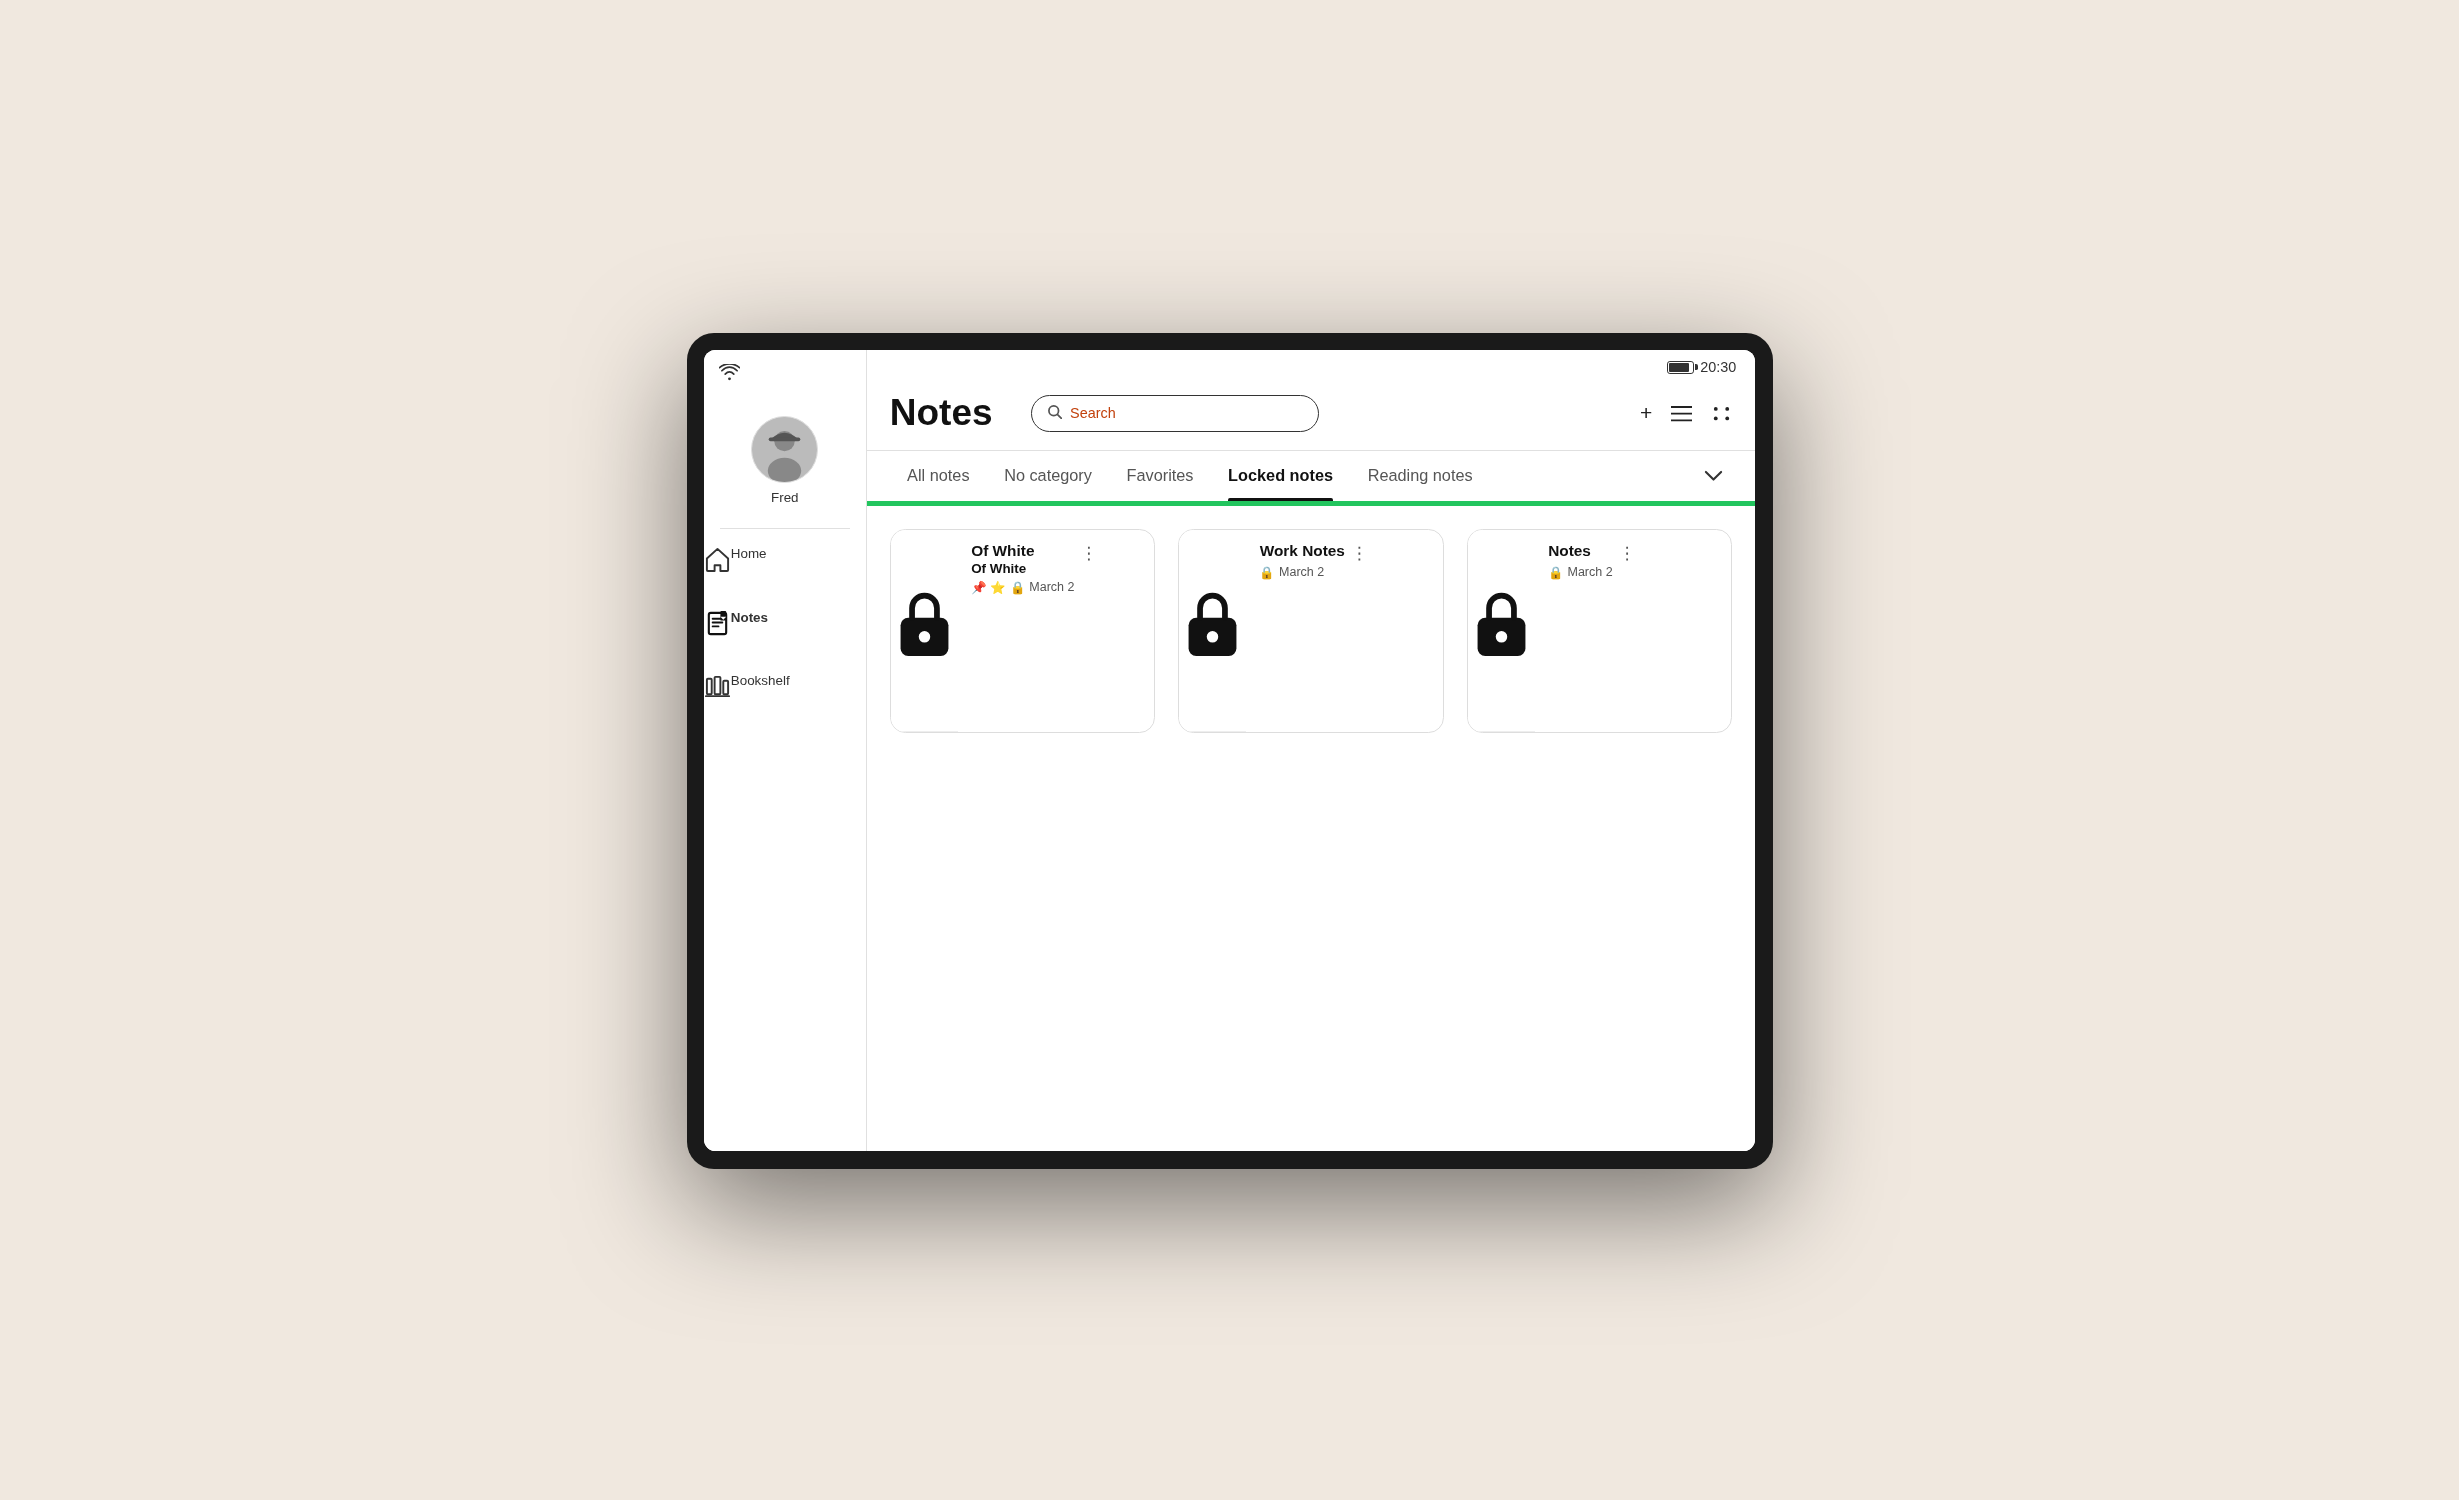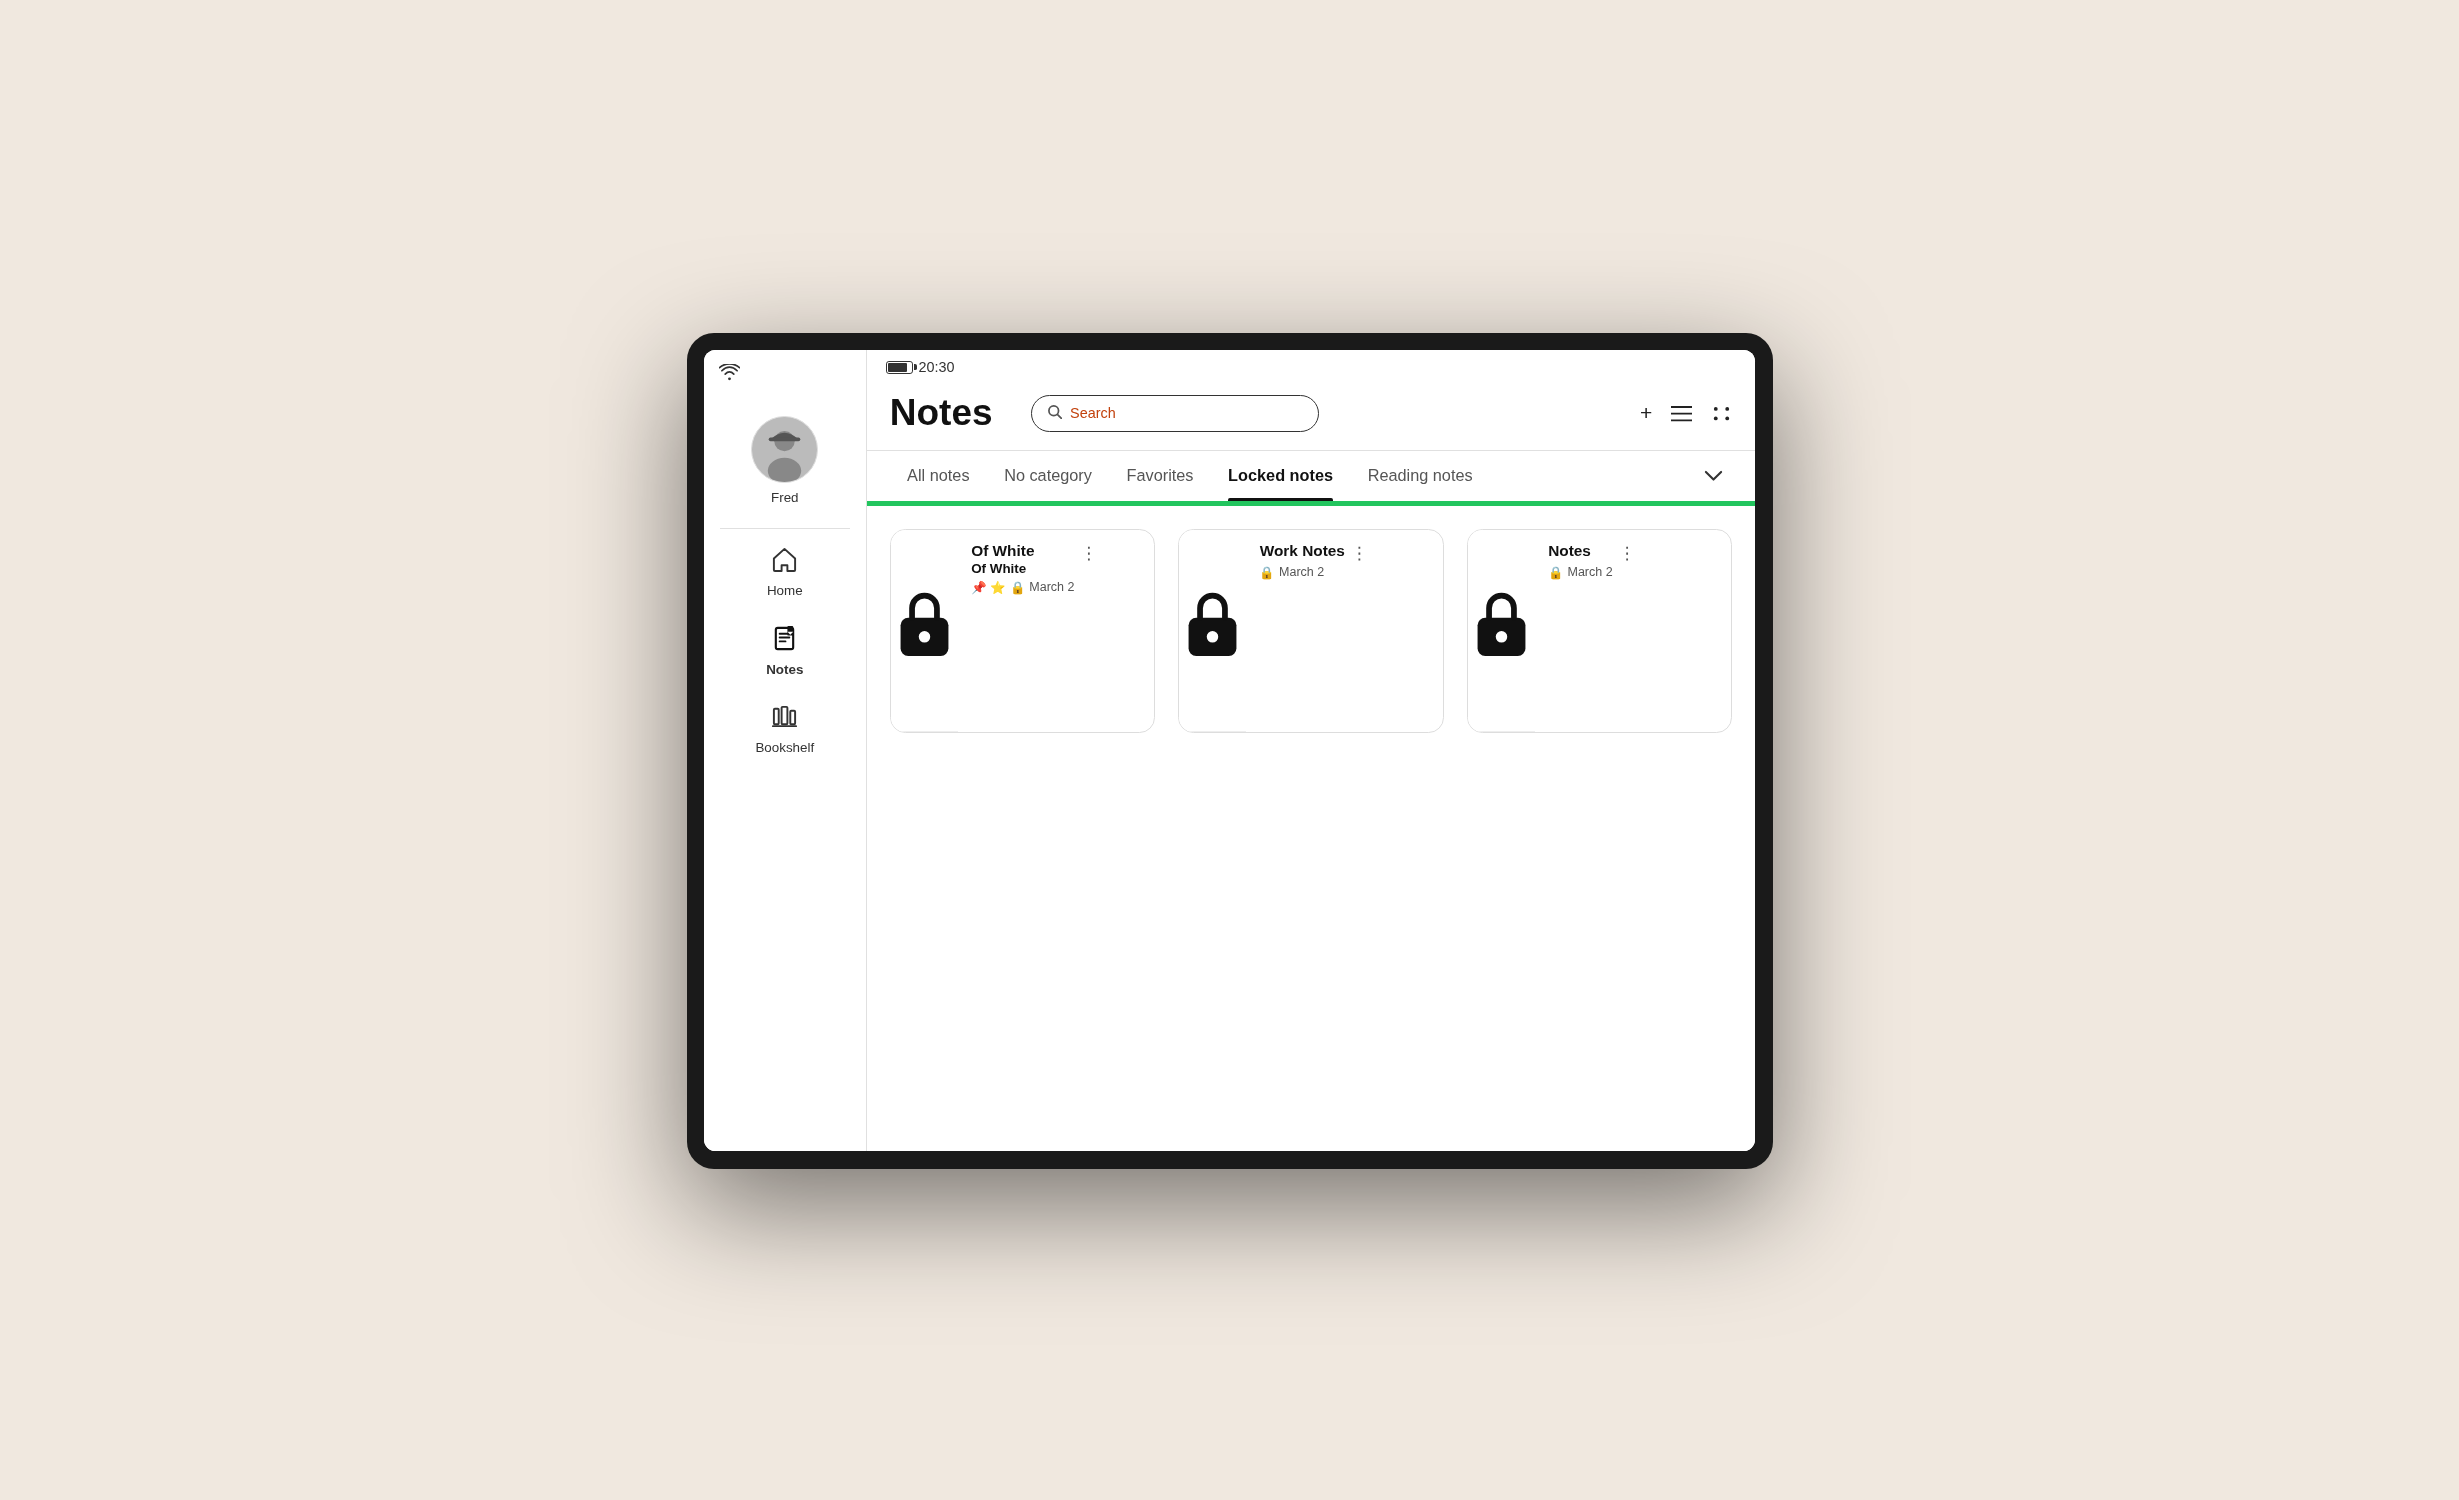--- a/index.html
+++ b/index.html
@@ -92,22 +92,21 @@
 
     .nav-divider {
       width: 80%;
       height: 1px;
       background: #e0e0e0;
       margin: 3.8px 0;
     }
 
     .nav-item {
       display: flex;
-      flex-direction: column;
-      align-items: center;
+      flex-direction: row;
       padding: 13.4px 0;
       width: 100%;
       cursor: pointer;
     }
 
     .nav-item .nav-icon {
       font-size: 25px;
       margin-bottom: 3.8px;
     }
 
@@ -126,20 +125,21 @@
       display: flex;
       flex-direction: column;
       background: #fff;
     }
 
     
     .status-bar-right {
       height: 35px;
       display: flex;
       align-items: center;
+      justify-content: flex-end;
       padding: 0 19px;
       font-size: 13.4px;
       color: #333;
     }
 
     .battery-container {
       display: flex;
       align-items: center;
       gap: 5.8px;
     }

